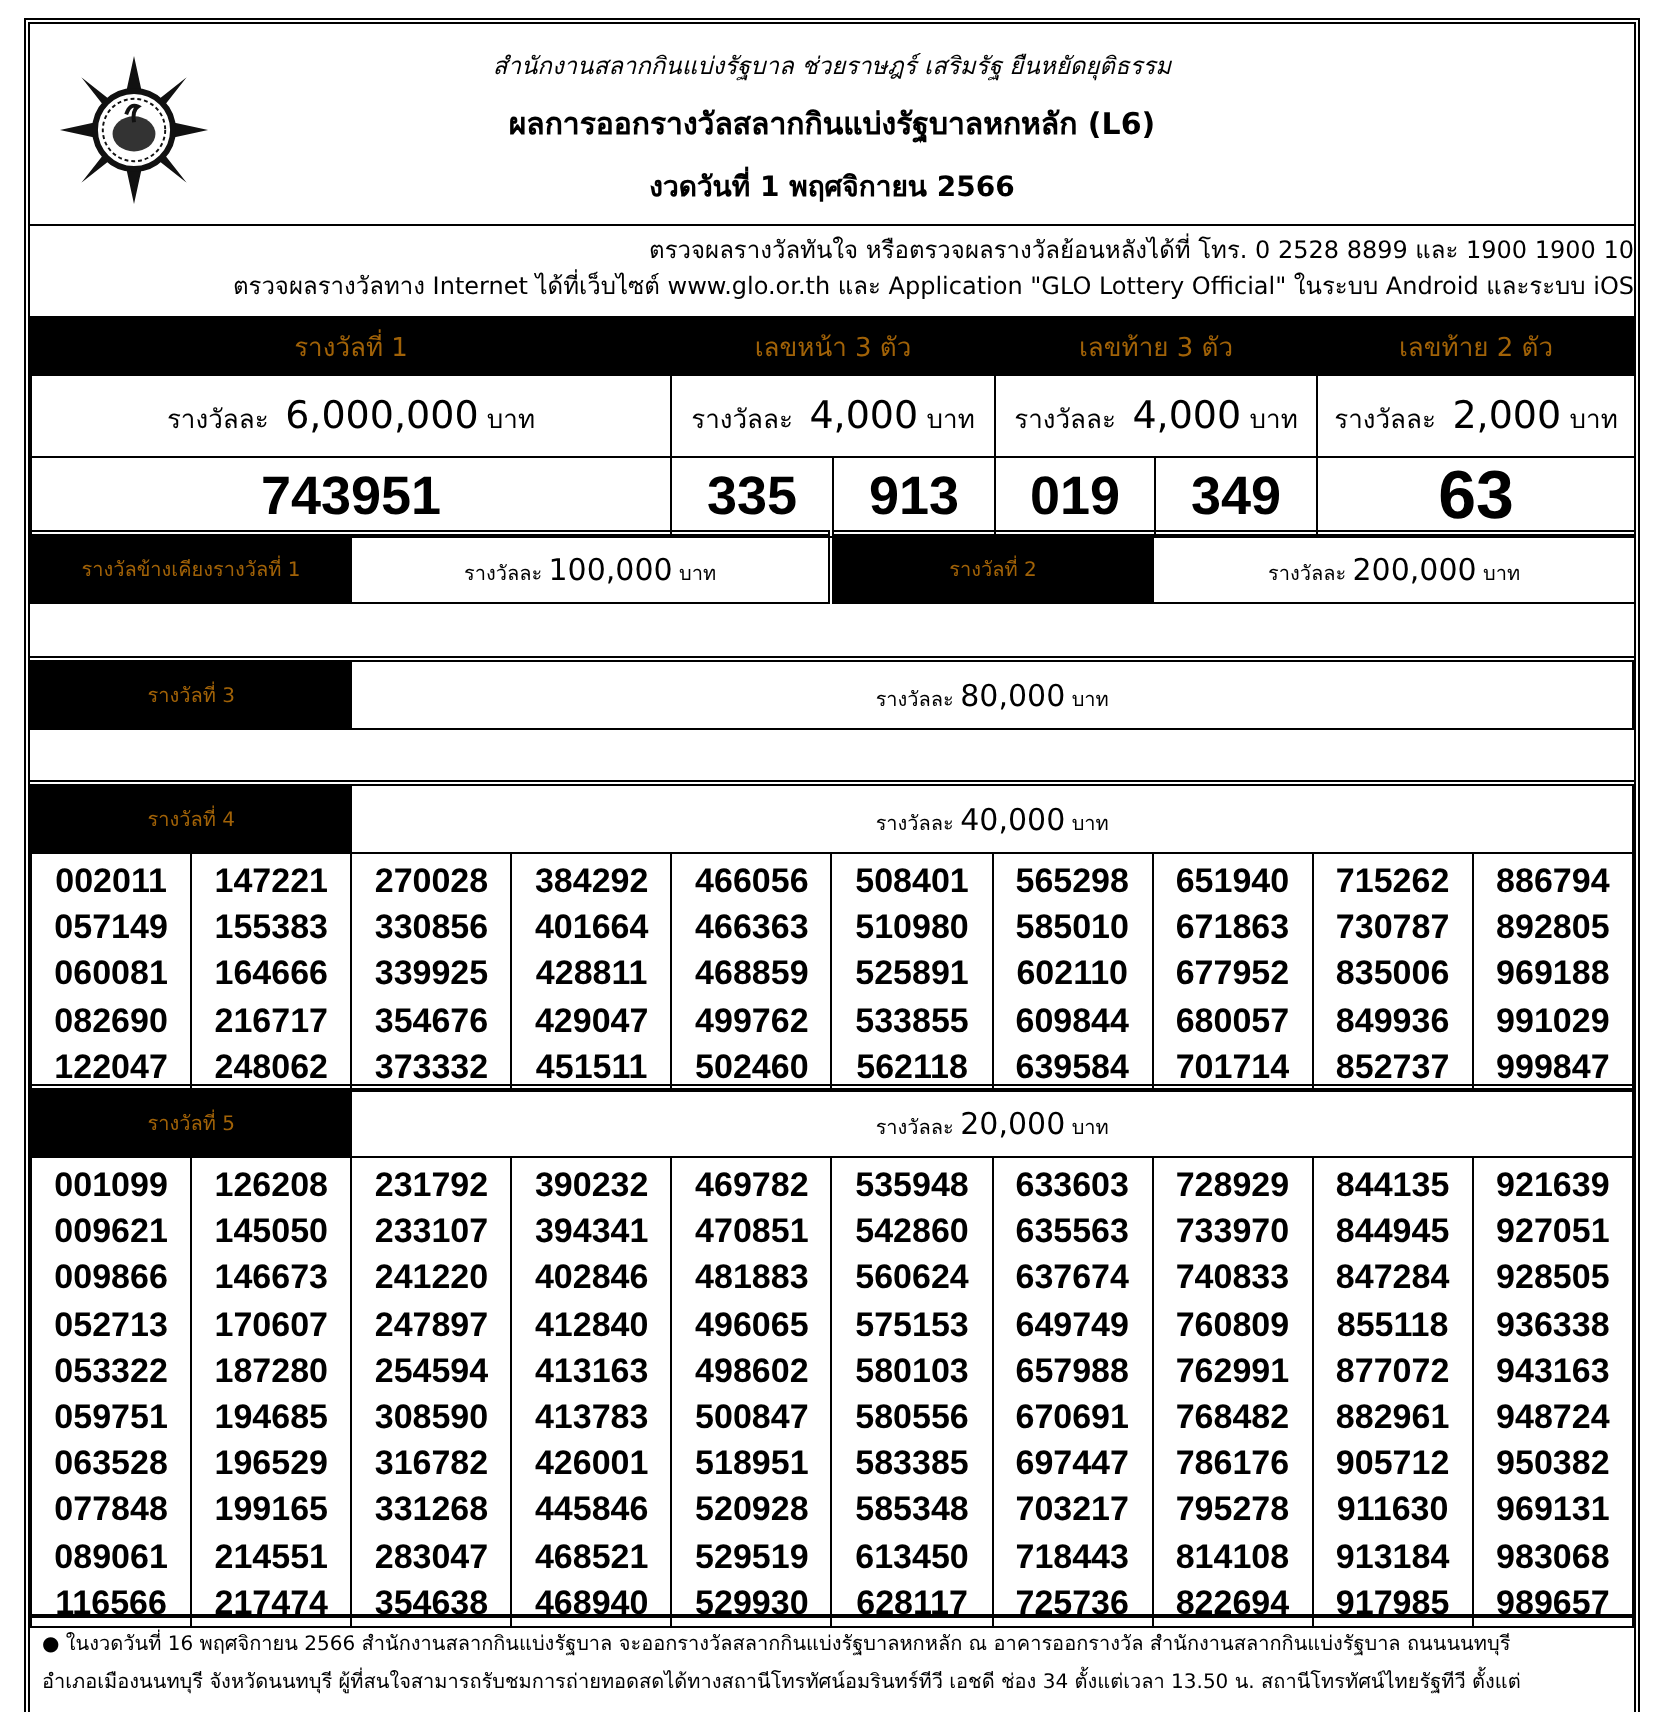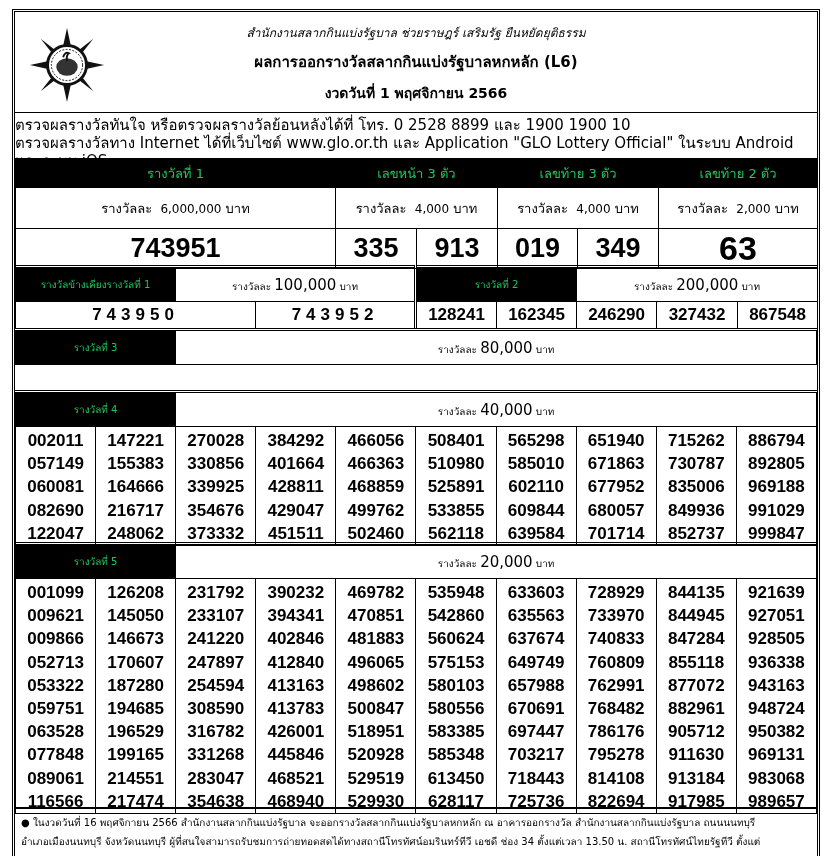--- a/index.html
+++ b/index.html
@@ -4,30 +4,30 @@
 <style>
   html, body { margin: 0; padding: 0; background: #ffffff; }
   body { width: 834px; height: 856px; overflow: hidden; position: relative; font-family: "DejaVu Sans", sans-serif; color: #000; }
   .sheet { position: absolute; left: 12px; top: 9px; width: 808px; height: 860px; border: 3px double #000; box-sizing: border-box; }
   .header { position: absolute; left: 0; top: 0; width: 802px; height: 100px; border-bottom: 1px solid #000; }
   .logo { position: absolute; left: 13px; top: 14px; width: 78px; height: 78px; }
   .hdr-line1 { position: absolute; left: 0; width: 802px; top: 11px; text-align: center; font-size: 12px; font-style: italic; }
   .hdr-line2 { position: absolute; left: 0; width: 802px; top: 38px; text-align: center; font-size: 15px; font-weight: bold; }
   .hdr-line3 { position: absolute; left: 0; width: 802px; top: 70px; text-align: center; font-size: 14px; font-weight: bold; }
   .contact { position: absolute; left: 0; top: 100px; width: 802px; height: 46px; border-bottom: 1px solid #000; }
-  .contact div { text-align: left; font-size: 15px; line-height: 18px; }
+  .contact div { text-align: right; font-size: 12px; line-height: 18px; }
   .contact .c1 { margin-top: 4px; }
 
   table { border-collapse: collapse; position: absolute; left: 0; width: 802px; table-layout: fixed; }
   td { border: 1px solid #000; text-align: center; padding: 0; overflow: hidden; white-space: nowrap; }
-  .blk { background: #000; color: #22c55e; }
+  .blk { background: #000; color: #a16207; }
   .t1 { top: 146px; }
   .t1 .hd td { height: 28px; font-size: 13px; }
   .t1 .amt td { height: 40px; font-size: 13px; }
-  .t1 .amt .big { font-size: 12px; }
+  .t1 .amt .big { font-size: 19px; }
   .t1 .num td { height: 38px; font-family: "Liberation Sans", sans-serif; font-weight: bold; font-size: 27px; }
   .t1 .num td.n63 { font-size: 34px; }
 
   .t2 { top: 253px; }
   .t2 .hd td { height: 33px; font-size: 10px; }
   .t2 .hd .amount { font-size: 10px; }
   .t2 .hd .amount b { font-size: 15px; font-weight: normal; }
   .t2 .num td { height: 26px; font-family: "Liberation Sans", sans-serif; font-weight: bold; font-size: 17px; }
   .t2 .num td.spaced { letter-spacing: 5px; }
   .sep-double { border-left: 3px double #000 !important; }
@@ -120,29 +120,20 @@
         <col style="width:81px">
         <col style="width:80px">
       </colgroup>
     <tbody>
         <tr class="hd">
       <td class="blk">รางวัลข้างเคียงรางวัลที่ 1</td>
       <td colspan="2" class="amount"><span>รางวัลละ</span> <b>100,000</b> <span>บาท</span></td>
       <td class="blk sep-double" colspan="2">รางวัลที่  2</td>
       <td colspan="3" class="amount"><span>รางวัลละ</span> <b>200,000</b> <span>บาท</span></td>
     </tr>
-    <tr class="num">
-      <td colspan="2" class="spaced">743950</td>
-      <td class="spaced">743952</td>
-      <td class="sep-double">128241</td>
-      <td>162345</td>
-      <td>246290</td>
-      <td>327432</td>
-      <td>867548</td>
-    </tr>
   </tbody>
     </table>
 
   <table class="prize-tbl t3">
     <colgroup>
         <col>
         <col>
         <col>
         <col>
         <col>

